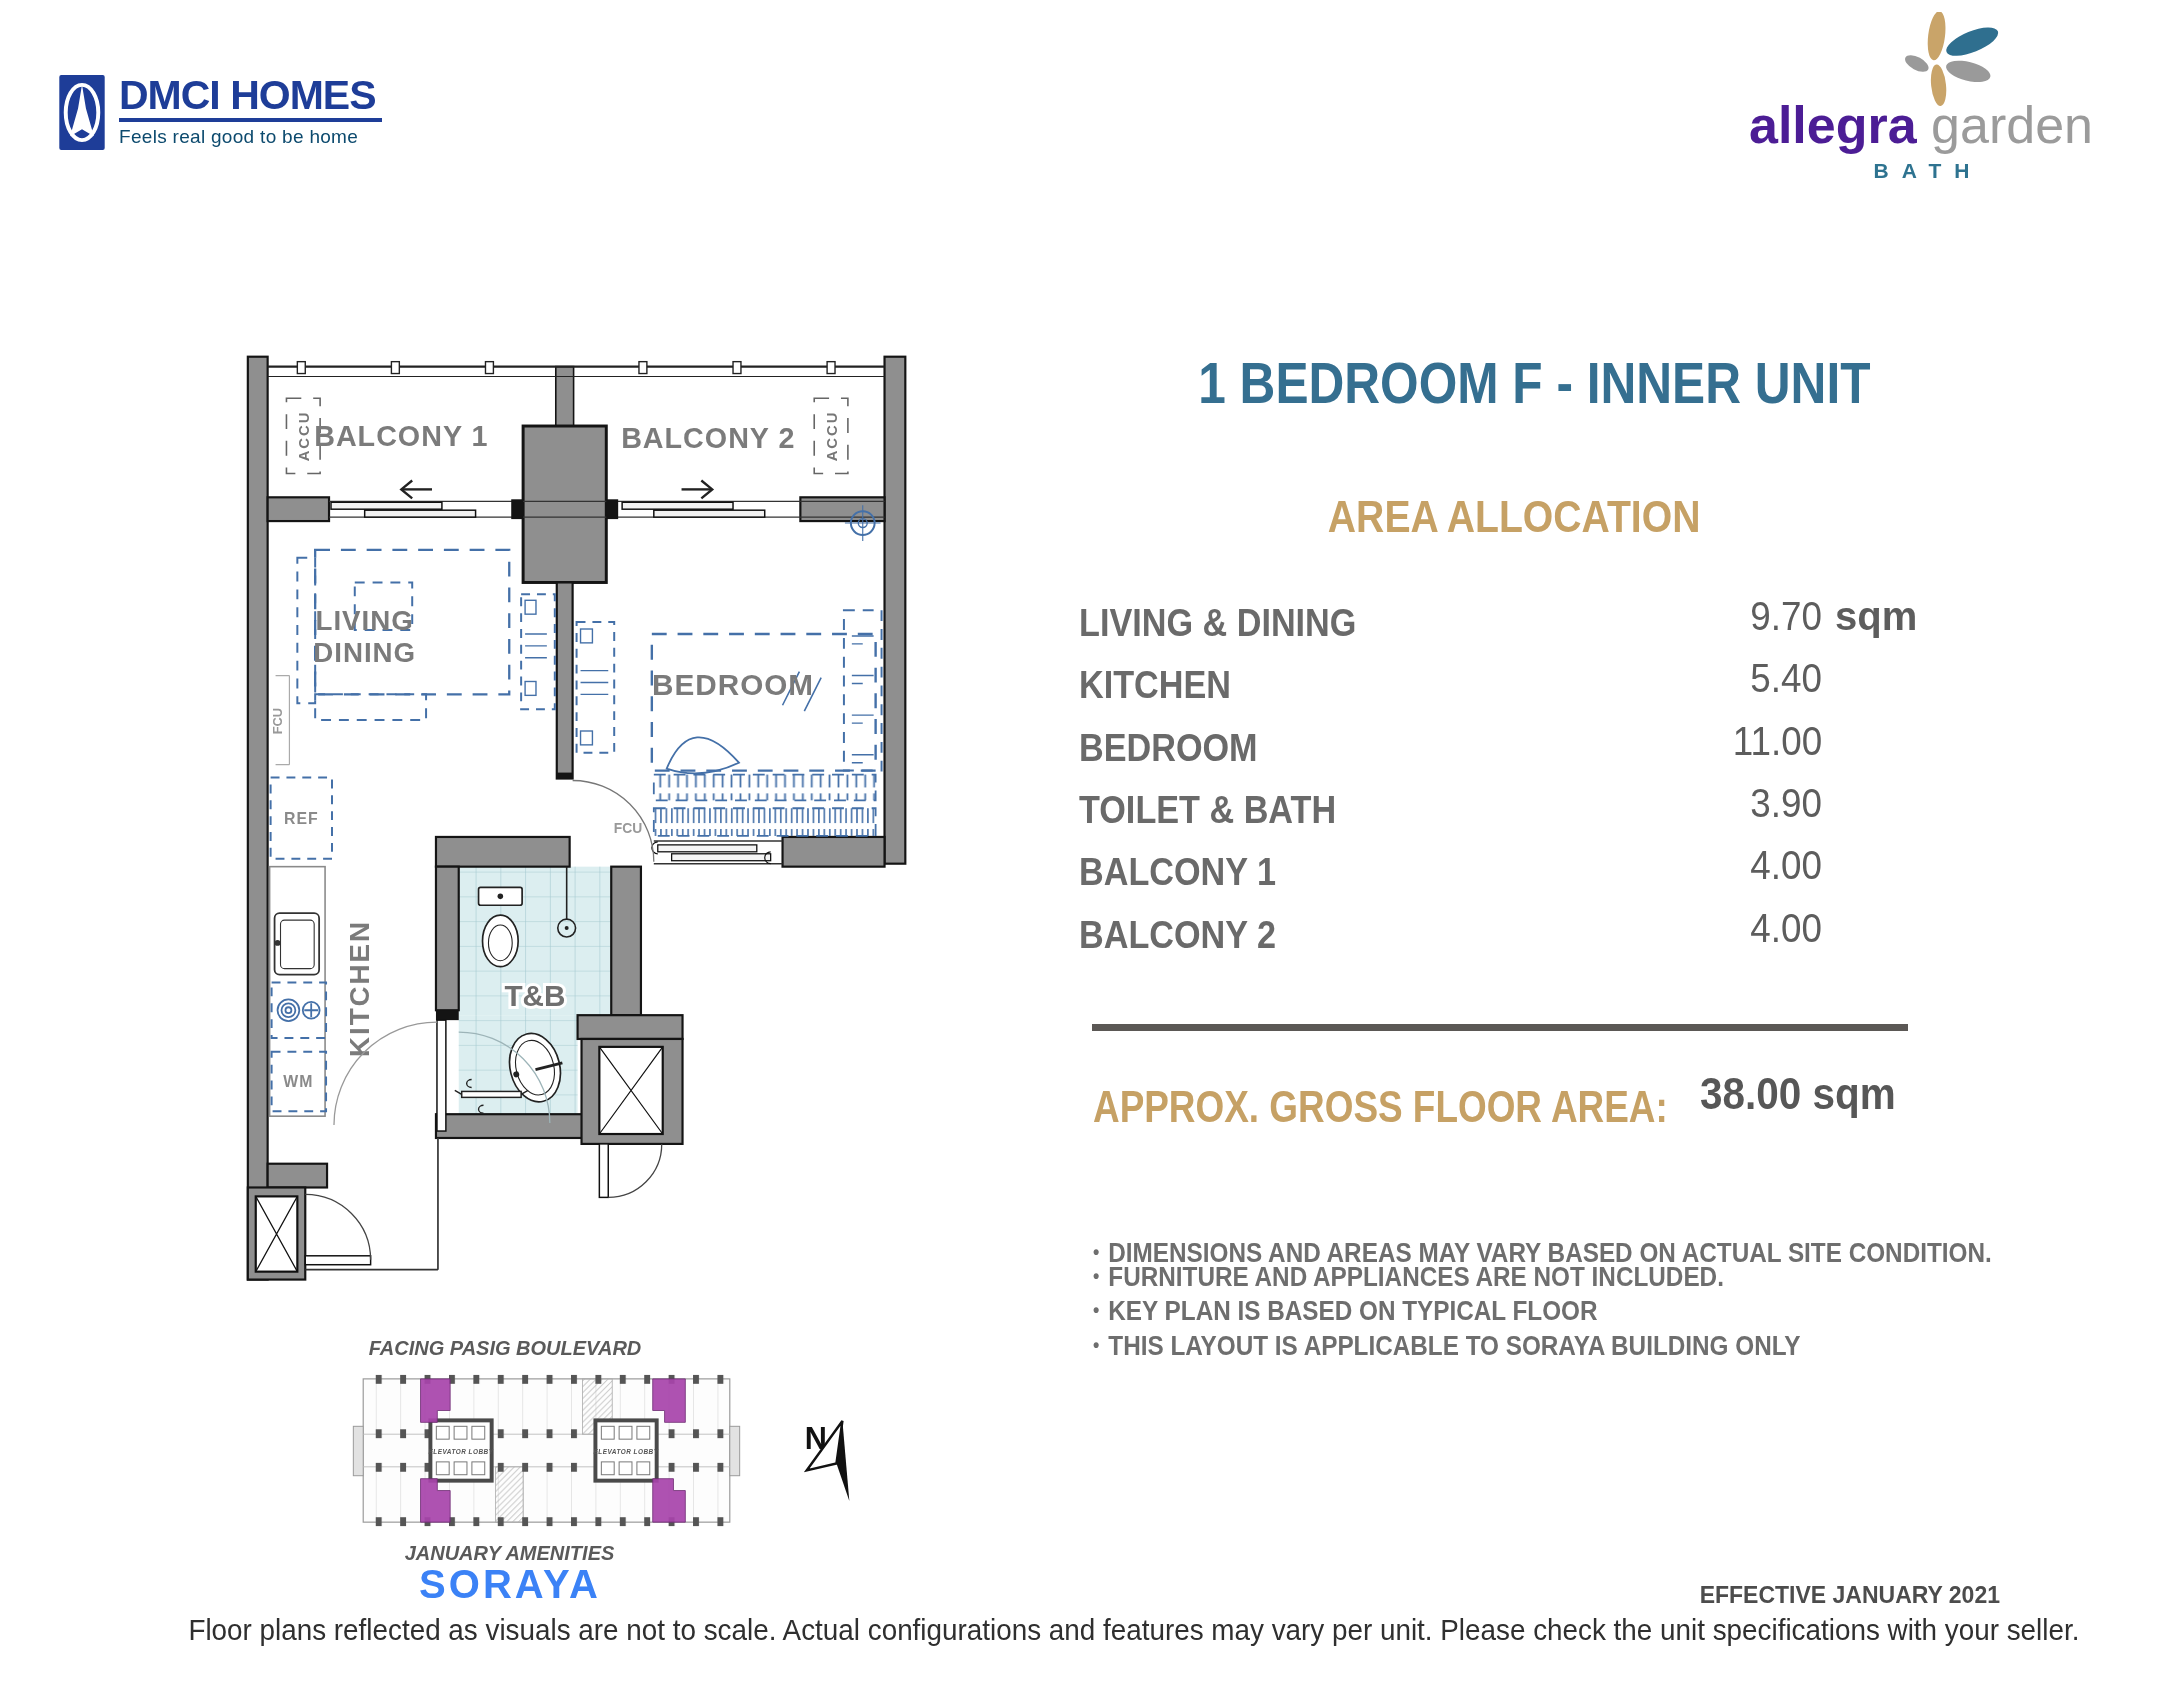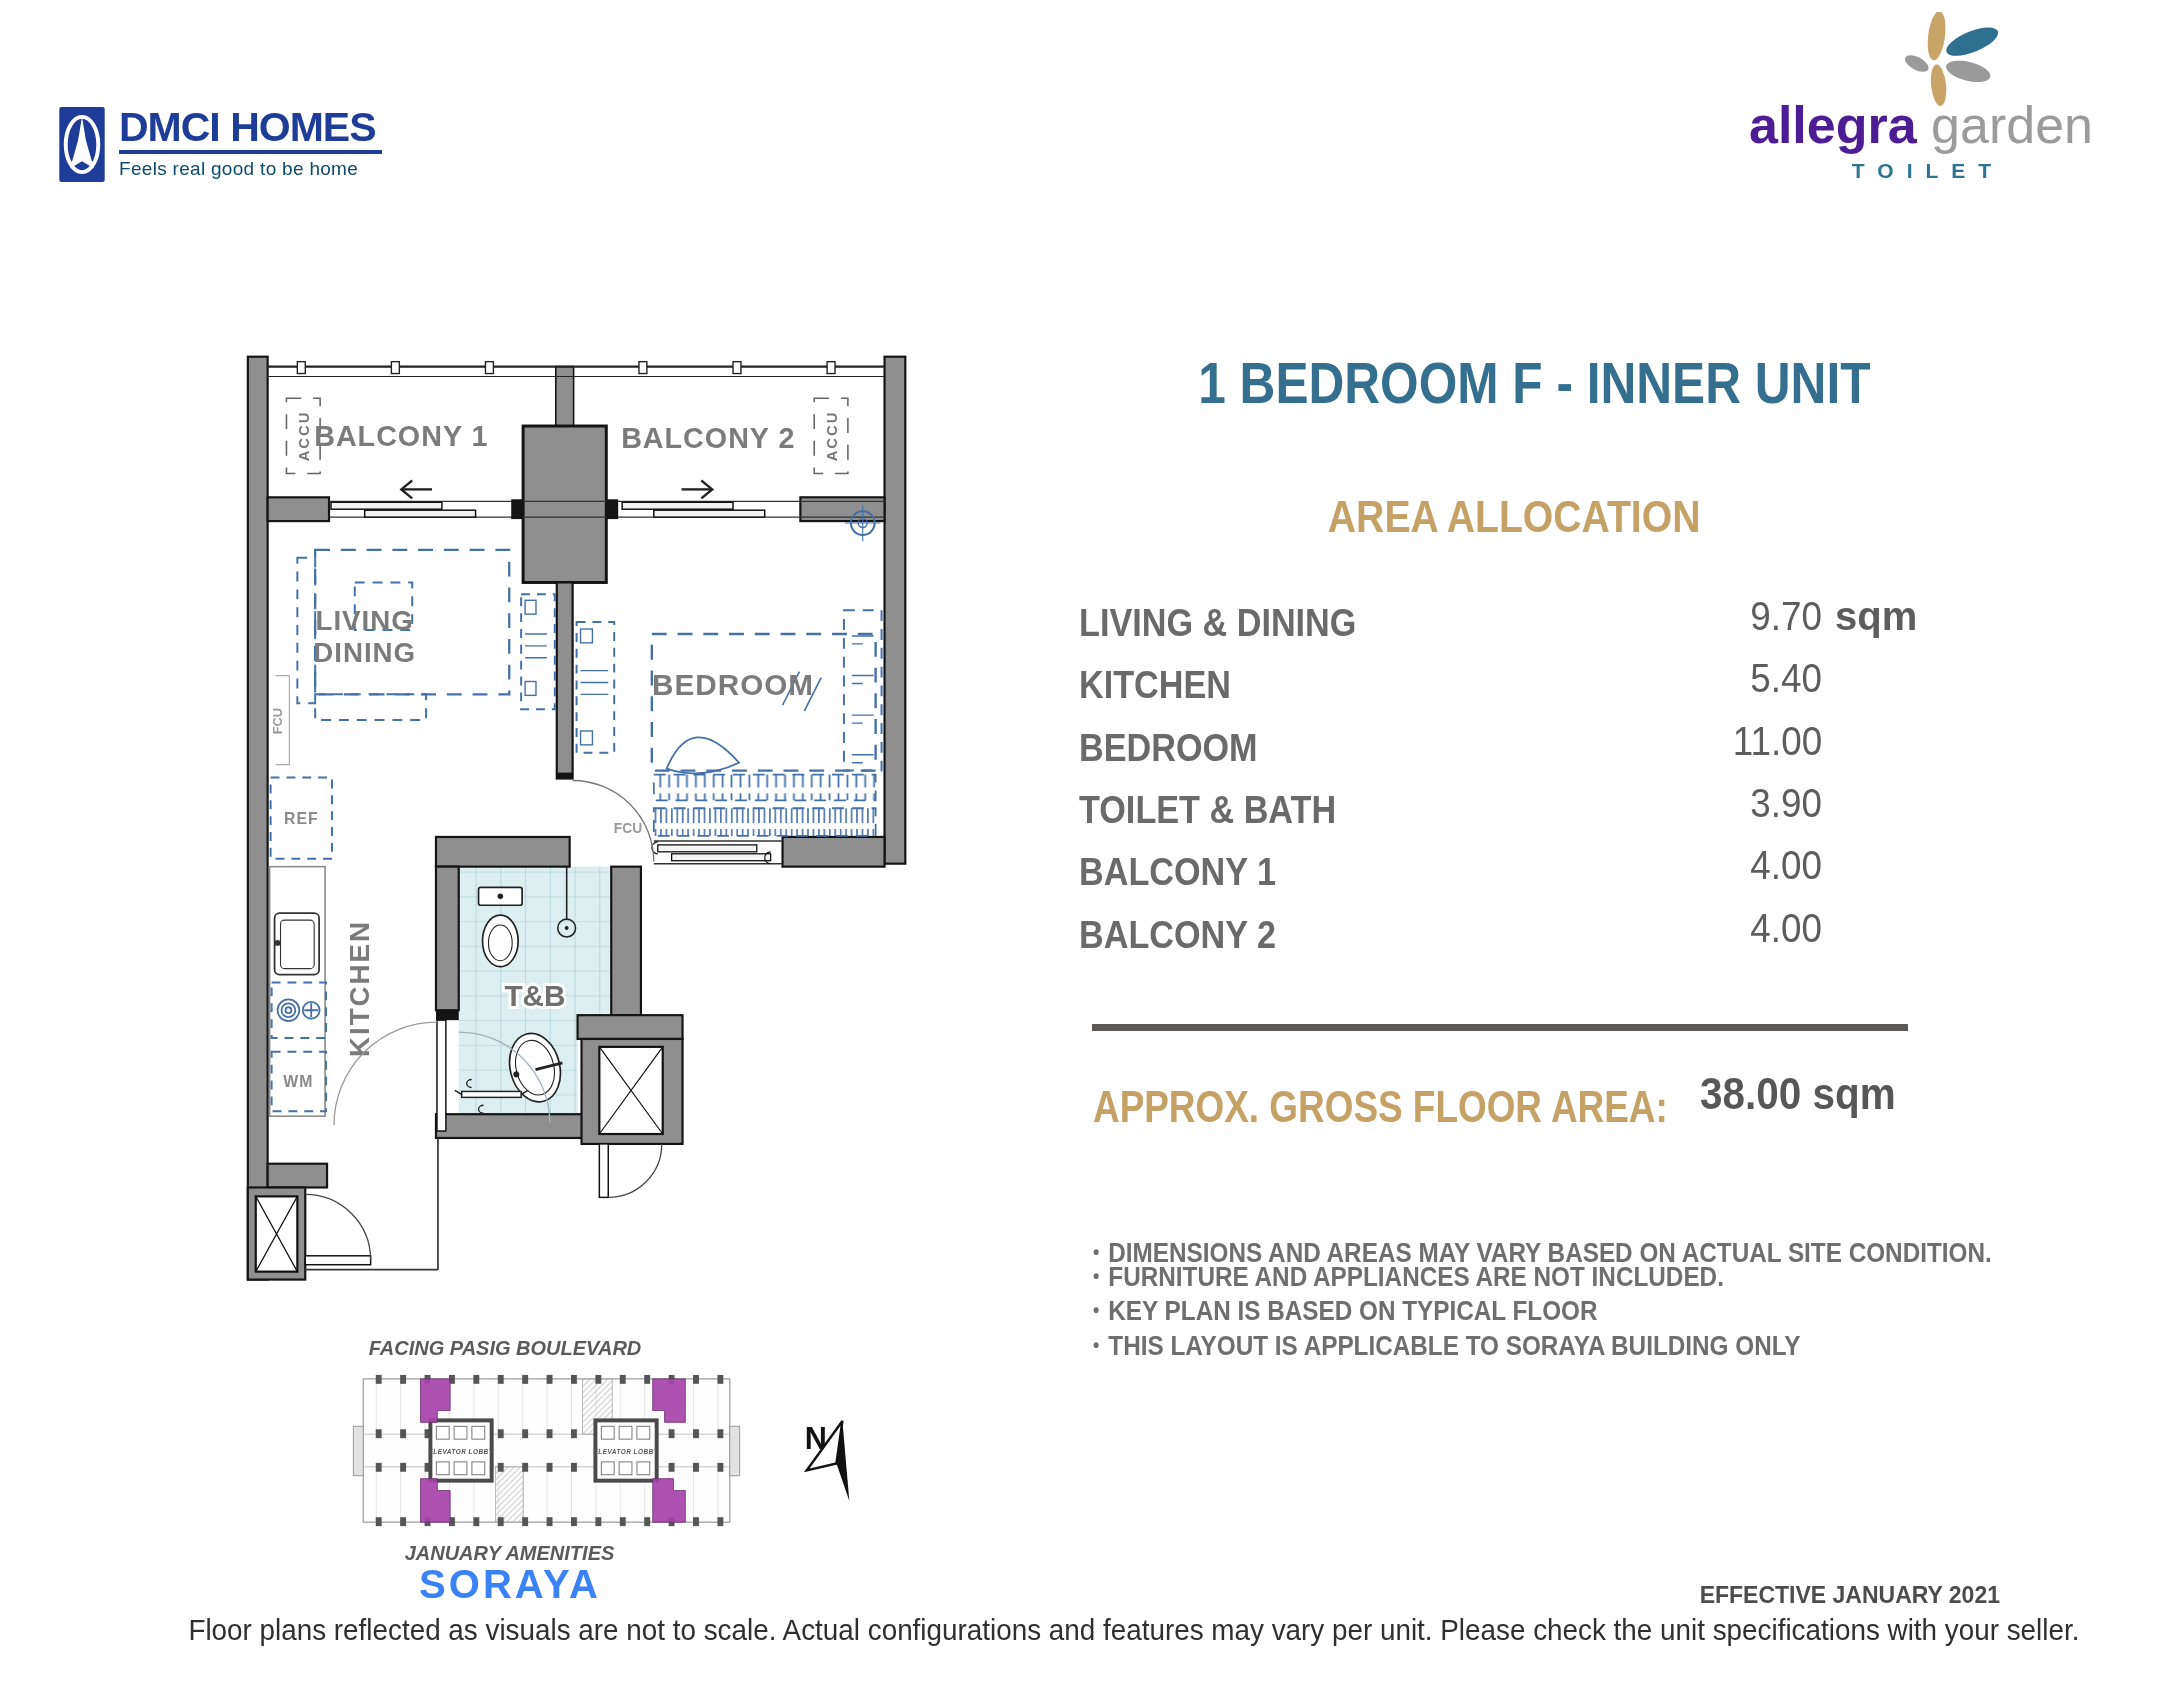--- a/index.html
+++ b/index.html
@@ -4,21 +4,21 @@
 <style>
   html,body{margin:0;padding:0;background:#fff;}
   .page{position:relative;width:2178px;height:1683px;background:#ffffff;overflow:hidden;
         font-family:"Liberation Sans","DejaVu Sans",sans-serif;}
   .abs{position:absolute;}
   .cond{display:inline-block;transform:scaleX(.9);transform-origin:left center;}
   .condC{display:inline-block;transform:scaleX(.87);transform-origin:center center;}
   .condR{display:inline-block;transform:scaleX(.92);transform-origin:right center;}
 
   
-  .dmci{left:59px;top:75px;width:356px;height:85px;display:flex;margin-top:32px;}
+  .dmci{left:59px;top:75px;width:356px;height:85px;display:flex;}
   .dmci-text{margin-left:14px;}
   .dmci-name{font-size:41px;font-weight:bold;color:#1e3d98;letter-spacing:-1px;line-height:40px;}
   .dmci-rule{width:263px;height:4px;background:#1e3d98;margin-top:3px;}
   .dmci-tag{font-size:19px;color:#0c4a6e;margin-top:4px;letter-spacing:0.3px;}
 
   
   .allegra{left:1703px;top:12px;width:436px;height:168px;}
   .allegra-words{position:absolute;left:0;top:83px;width:436px;text-align:center;font-size:52px;letter-spacing:0;}
   .allegra-a{color:#4c1d95;font-weight:bold;} .allegra-g{color:#9b9b9b;text-align:center;}
   .allegra-place{position:absolute;left:0;top:147px;width:450px;text-align:center;
@@ -69,21 +69,21 @@
     <svg class="abs" style="left:178px;top:0px;" width="129" height="94" viewBox="0 0 130 95">
       <g>
         <ellipse cx="56" cy="24" rx="8.5" ry="25" transform="rotate(7 56 24)" fill="#c9a469"></ellipse>
         <ellipse cx="92" cy="30" rx="28" ry="10.5" transform="rotate(-22 92 30)" fill="#2f6f8f"></ellipse>
         <ellipse cx="88" cy="60" rx="23" ry="9.5" transform="rotate(14 88 60)" fill="#9a9a9a"></ellipse>
         <ellipse cx="58" cy="74" rx="7.5" ry="21" transform="rotate(-6 58 74)" fill="#c9a469"></ellipse>
         <ellipse cx="36" cy="52" rx="13" ry="6.5" transform="rotate(28 36 52)" fill="#9a9a9a"></ellipse>
       </g>
     </svg>
     <div class="allegra-words"><span class="allegra-a">allegra</span><span> </span><span class="allegra-g">garden</span></div>
-    <div class="allegra-place">TOILET</div>
+    <div class="allegra-place">BATH</div>
   </div>
 
   <div class="abs title"><span class="condC">1 BEDROOM F - INNER UNIT</span></div>
   <div class="abs sectionTitle"><span class="condC">AREA ALLOCATION</span></div>
 
   <div class="abs areaTable">
     <div class="areaRow" style="top:8px">
       <span class="areaLabel cond">LIVING &amp; DINING</span>
       <span class="areaNum"><span class="condR">9.70</span></span>
       <span class="areaUnit">sqm</span>

